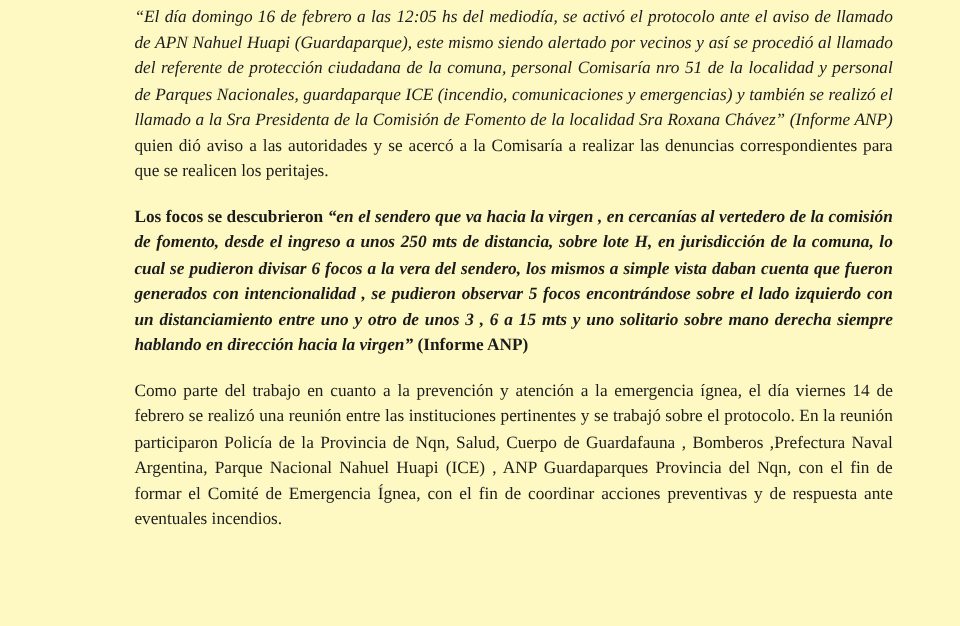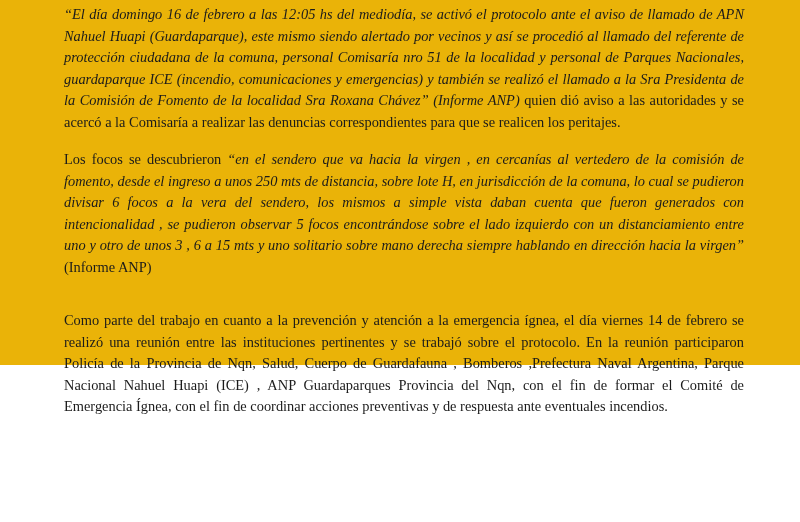--- a/index.html
+++ b/index.html
@@ -9,45 +9,45 @@
   body {
     width: 800px;
     height: 522px;
     background: #ffffff;
     font-family: "Liberation Serif", serif;
     overflow: hidden;
   }
   .page {
     position: relative;
     width: 800px;
-    height: 365px;
-    background: #eab308;
+    height: 522px;
+    background: #fef9c3;
     box-sizing: border-box;
-    padding: 4px 56px 0 64px;
+    padding: 4px 56px 0 112px;
   }
   .para {
     margin: 0 0 13px 0;
     font-size: 14.4px;
     line-height: 21.5px;
     color: #1b1b1b;
     text-align: justify;
     font-style: italic;
   }
   .para.upright {
     font-style: normal;
   }
   .para .it {
     font-style: italic;
   }
   .para .up {
     font-style: normal;
   }
   .p1 { margin-bottom: 16px; }
   .p2 { margin-bottom: 16px; }
-  .p3 { margin-bottom: 32px; }
+  .p3 { margin-bottom: 16px; font-weight: bold; }
   .p4 { margin-bottom: 16px; }
 </style>
 </head>
 <body>
 
 <div class="page">
   <p class="para p1">
     <span class="it">“El día domingo 16 de febrero a las 12:05 hs del mediodía, se activó el protocolo ante el aviso de llamado de APN Nahuel Huapi (Guardaparque), este mismo siendo alertado por vecinos y así se procedió al llamado del referente de protección ciudadana de la comuna, personal Comisaría nro 51 de la localidad y personal de Parques Nacionales, guardaparque ICE (incendio, comunicaciones y emergencias) y también se realizó el llamado a la Sra Presidenta de la Comisión de Fomento de la localidad Sra Roxana Chávez” (Informe ANP)</span><span class="up"> quien dió aviso a las autoridades y se acercó a la Comisaría a realizar las denuncias correspondientes para que se realicen los peritajes.</span>
   </p>
 

